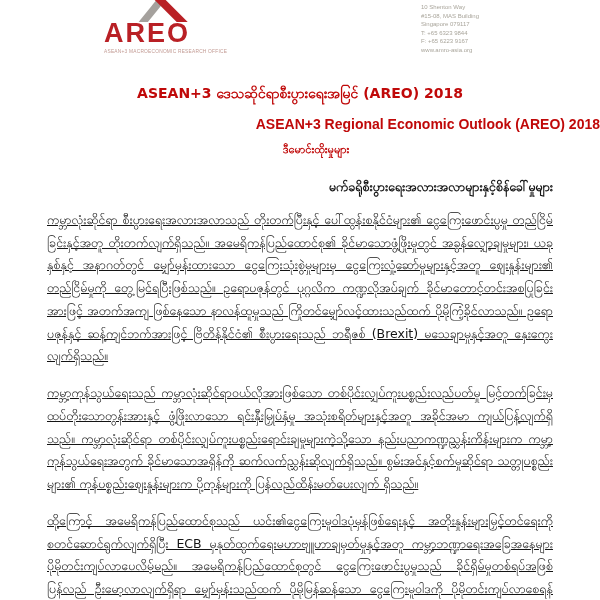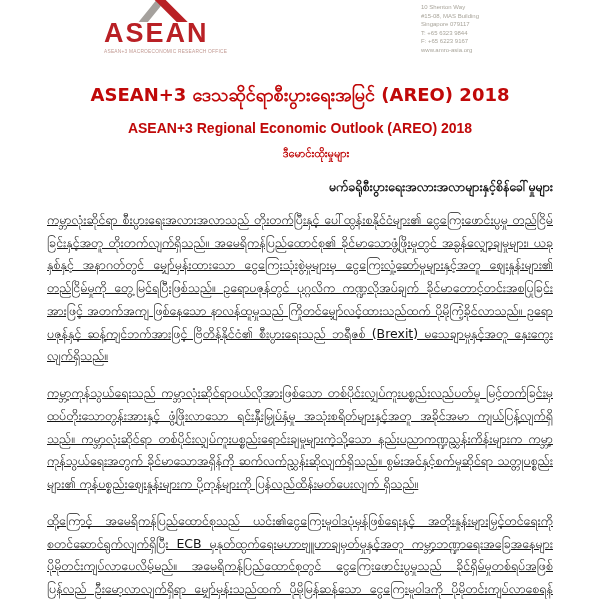--- a/index.html
+++ b/index.html
@@ -27,22 +27,22 @@
     margin-top:2px;white-space:nowrap;transform:scale(0.8);transform-origin:left top;
   }
   .contact{
     position:absolute;left:421px;top:3px;width:150px;
     font-size:6px;line-height:1.42;color:#a9a59b;
     font-family:"Liberation Sans",sans-serif;
   }
   
   .titles{position:absolute;top:86px;left:0;right:0;text-align:center;color:#c00909;}
   .titles h1,.titles h2,.titles h3{margin:0;font-weight:bold;color:#c00909;}
-  .t1{font-size:18px;line-height:1;margin-bottom:17px !important;}
-  .t2{font-size:14px;line-height:1;margin-bottom:13px !important;font-family:"Liberation Sans",sans-serif;}
+  .t1{font-size:14px;line-height:1;margin-bottom:17px !important;}
+  .t2{font-size:14px;line-height:1;margin-bottom:13px !important;font-family:"Liberation Sans",sans-serif;text-align:right;}
   .t3{font-size:11px;line-height:1;padding-left:32px;}
   
   .body{
     position:absolute;top:176px;left:47px;right:47px;
     font-size:12.5px;line-height:1.82;text-align:justify;
   }
   .section-heading{
     font-weight:bold;margin:0 0 10px 0;text-align:right;
   }
   .para{margin:0 0 14px 0;text-decoration:underline;}
@@ -51,21 +51,21 @@
 <body>
 
 <div class="page">
 
   <header class="letterhead">
     <div class="logo">
       <svg class="logo-mark" viewBox="0 0 64 26" xmlns="http://www.w3.org/2000/svg" aria-hidden="true">
         <polygon points="2,26 13,26 34,0 23,0" fill="#a5a19d"></polygon>
         <polygon points="21,0 34,0 60,26 47,26" fill="#b92025"></polygon>
       </svg>
-      <div class="logo-word">ASEAN</div>
+      <div class="logo-word">AREO</div>
       <div class="logo-tagline">ASEAN+3 MACROECONOMIC RESEARCH OFFICE</div>
     </div>
 
     <div class="contact">
       <div>10 Shenton Way</div>
       <div>#15-08, MAS Building</div>
       <div>Singapore 079117</div>
       <div>T: +65 6323 9844</div>
       <div>F: +65 6223 9167</div>
       <div>www.amro-asia.org</div>

